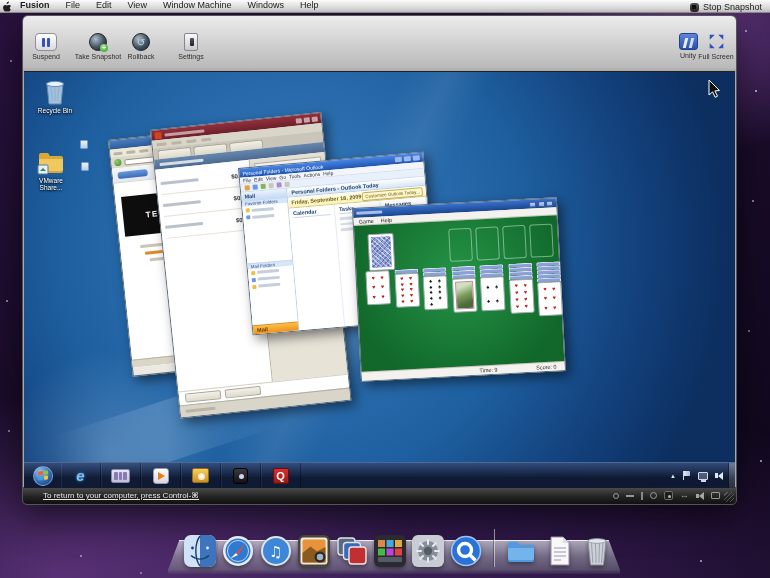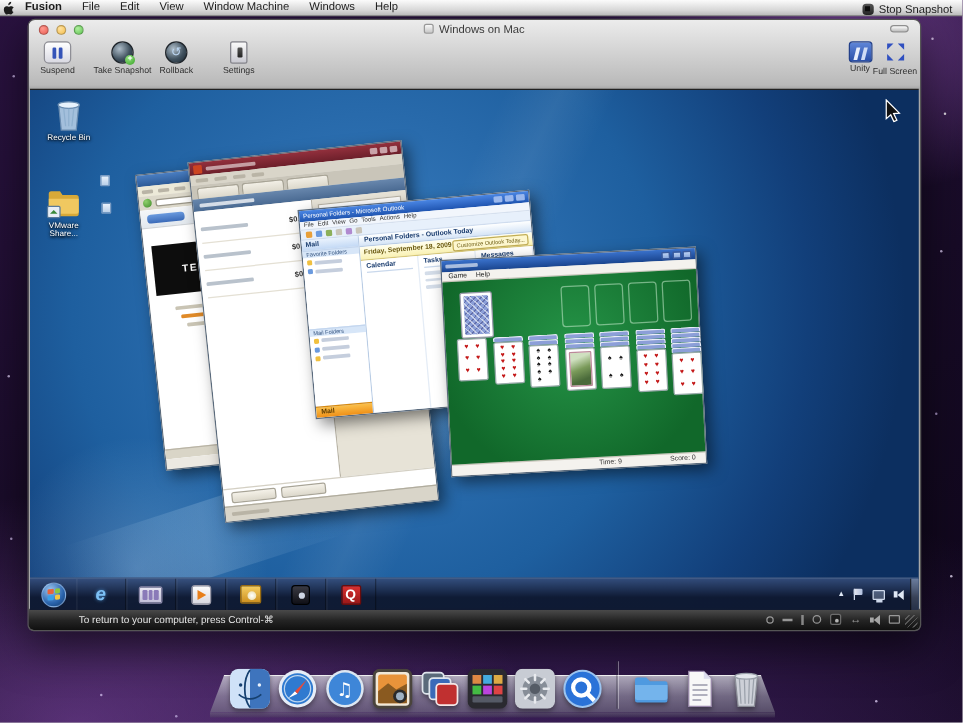--- a/index.html
+++ b/index.html
@@ -298,21 +298,21 @@
   .tray-vol .tri { width:0; height:0; border-right:5px solid #dfe8f5;
     border-top:4.5px solid transparent; border-bottom:4.5px solid transparent; }
   .showdesk { position:absolute; right:0; top:0; width:7px; height:100%;
     background:linear-gradient(rgba(255,255,255,.28),rgba(255,255,255,.1));
     border-left:1px solid rgba(0,0,0,.65); }
 
   
   #vmstatus { position:absolute; left:0; right:0; bottom:0; height:17px;
     background:linear-gradient(#4e4e4e,#242424 55%,#101010); border-radius:0 0 4px 4px;
     display:flex; align-items:center; }
-  .vm-msg { margin-left:40px; font-size:8px; color:#e4e4e4; }
+  .vm-msg { margin-left:20px; font-size:8px; color:#e4e4e4;text-decoration:underline; }
   .devicons { position:absolute; right:16px; top:0; height:100%; display:flex;
     align-items:center; gap:7px; }
   .dv { opacity:.85; }
   .dv-lamp { width:6px; height:6px; border-radius:50%; border:1px solid #aaa; }
   .dv-dash { width:8px; height:2px; background:#aaa; }
   .dv-cable { width:2px; height:8px; background:#999; }
   .dv-ring { width:7px; height:7px; border-radius:50%; border:1.5px solid #aaa; }
   .dv-disk { width:9px; height:9px; border-radius:2px; background:#1a1a1a; border:1px solid #777;
     position:relative; }
   .dv-disk::after { content:""; position:absolute; left:3px; top:3px; width:3px; height:3px;
@@ -360,29 +360,20 @@
   <span class="mmenu">Windows</span>
   <span class="mmenu">Help</span>
   <span class="menubar-spacer"></span>
   <span class="rec-wrap">
     <span class="rec-icon"></span>
     <span>Stop Snapshot</span>
   </span>
 </div>
 
 <div id="vmwindow">
-  <div id="titlebar">
-    <span class="tl red"></span>
-    <span class="tl yellow"></span>
-    <span class="tl green"></span>
-    <div class="win-title">
-      <span class="proxy-icon"></span><span>Windows on Mac</span>
-    </div>
-    <span class="toolbar-pill"></span>
-  </div>
 
   <div class="tbtn" style="left:0px; width:46px;">
     <div class="ticon icon-suspend">
         <i></i>
         <i></i>
       </div>
     <div>Suspend</div>
   </div>
   <div class="tbtn" style="left:44px; width:62px;">
     <div class="ticon lens">

